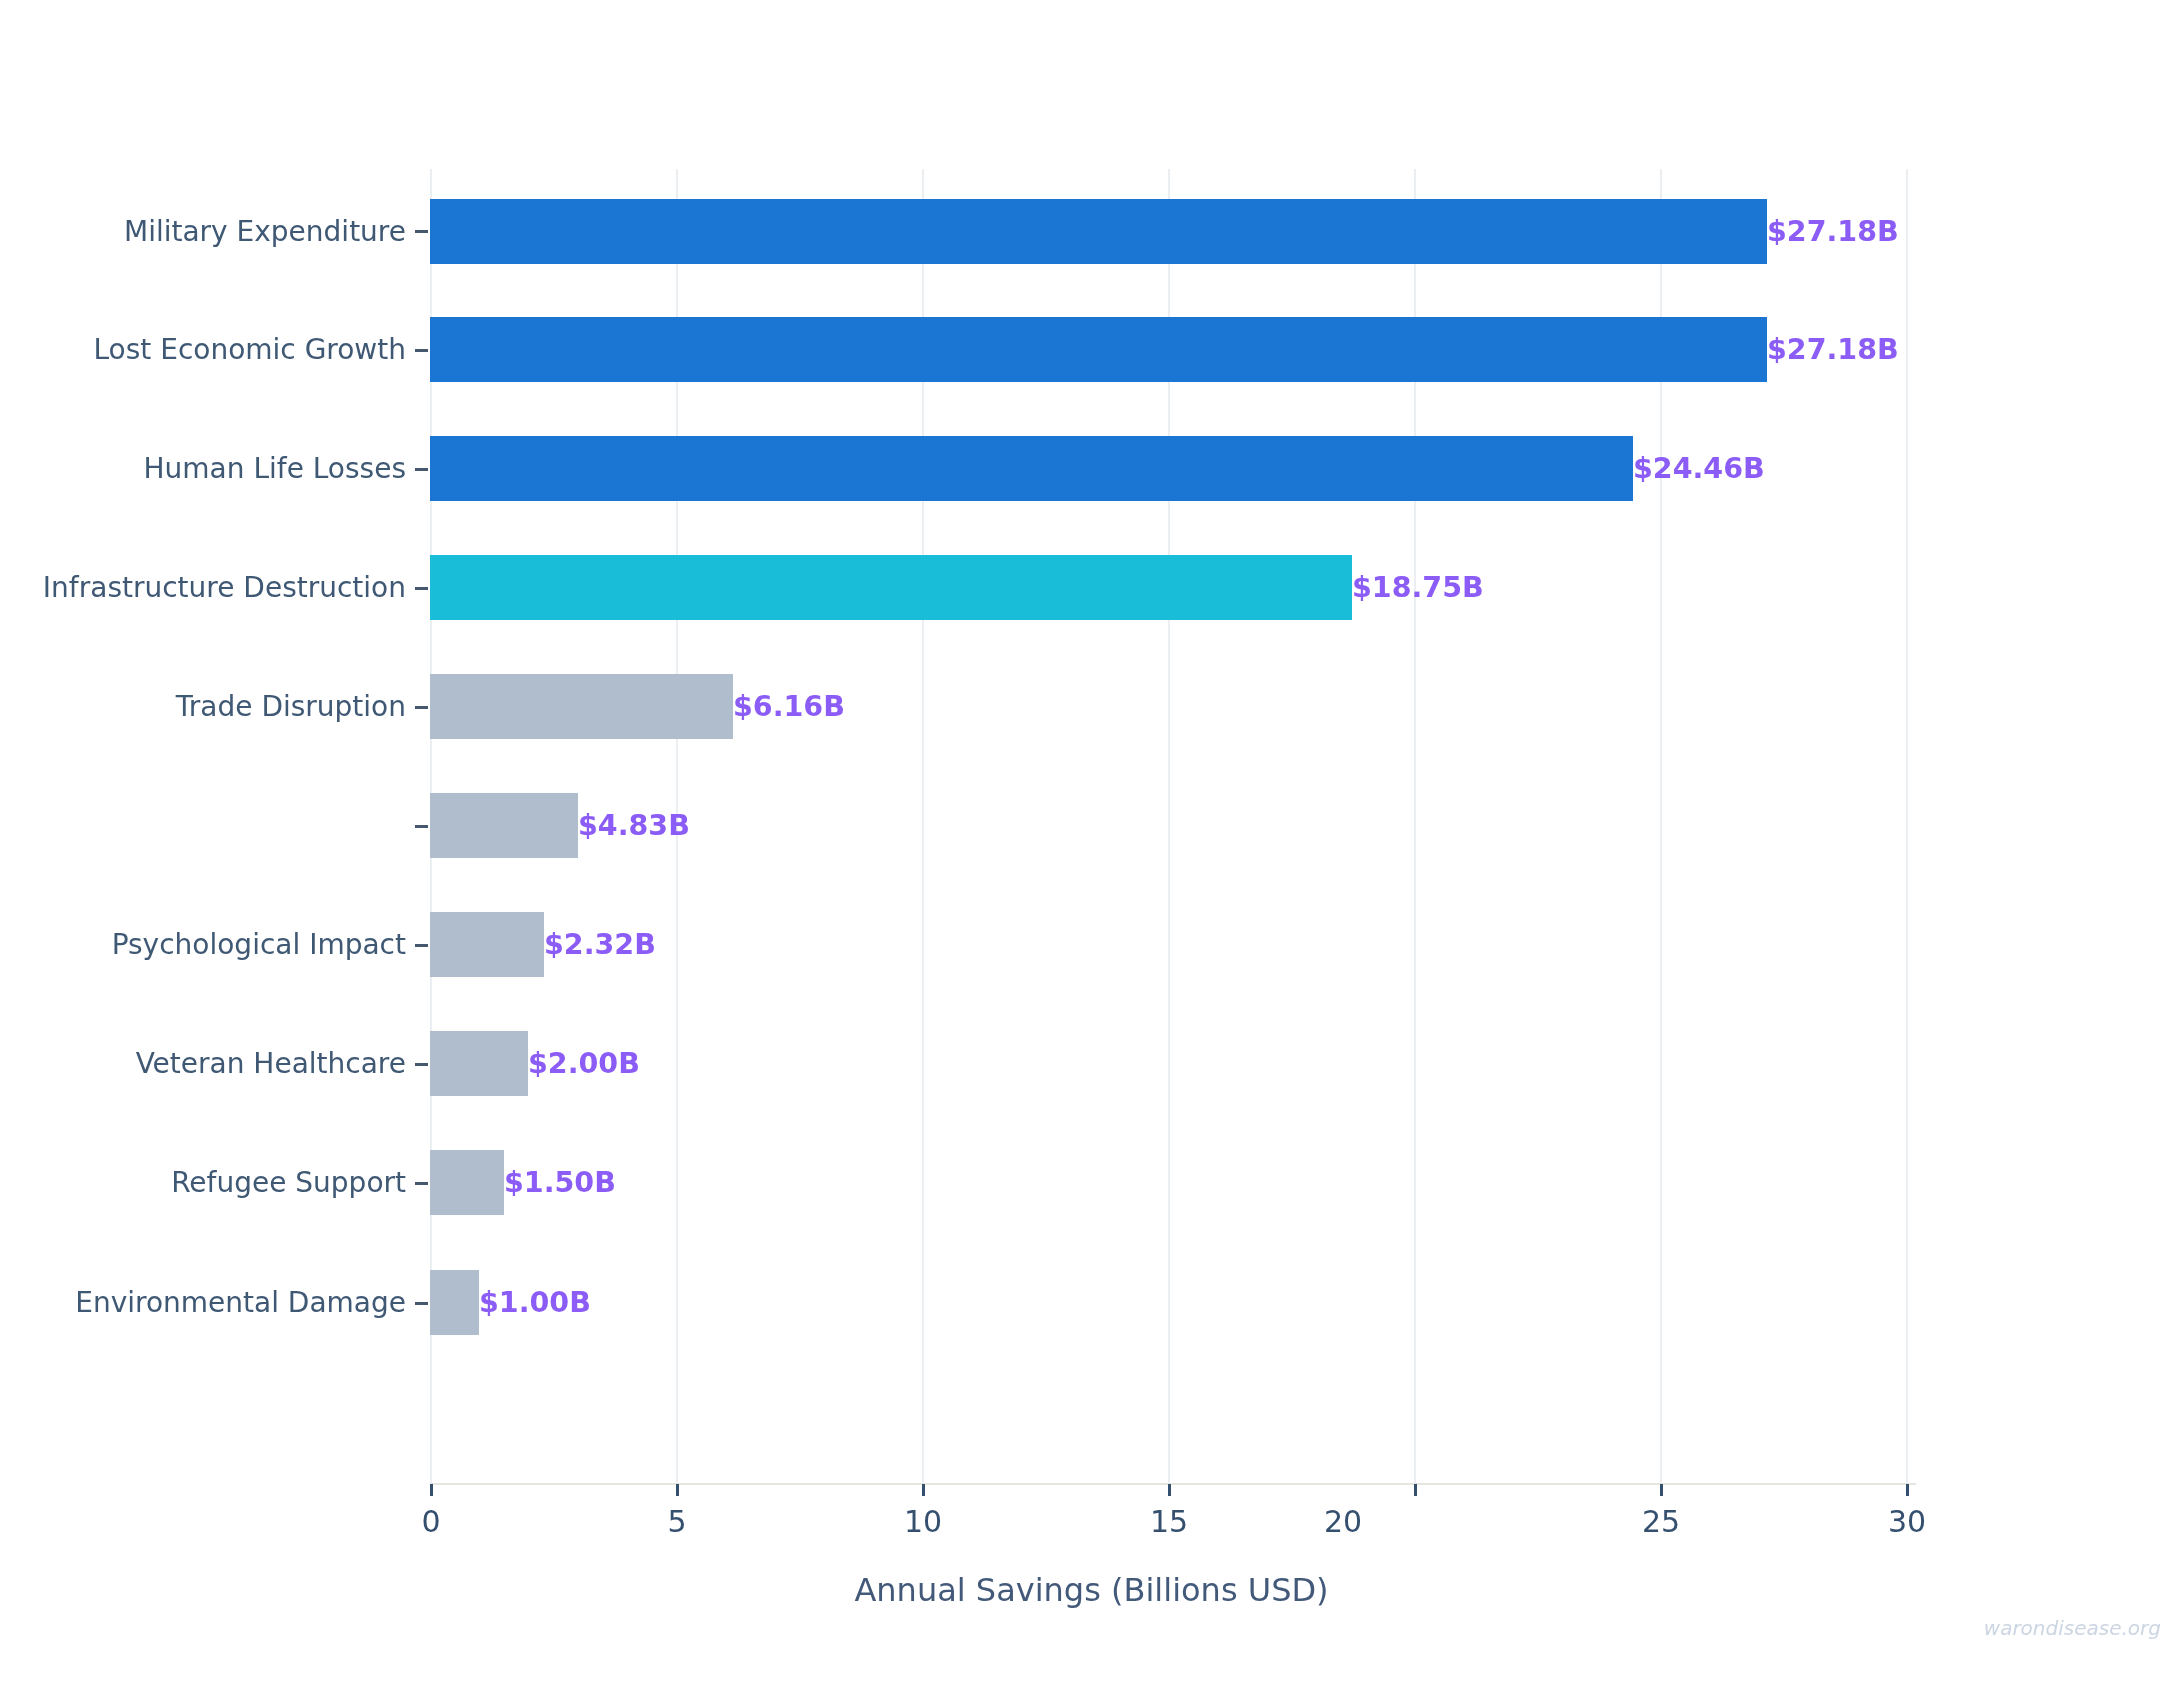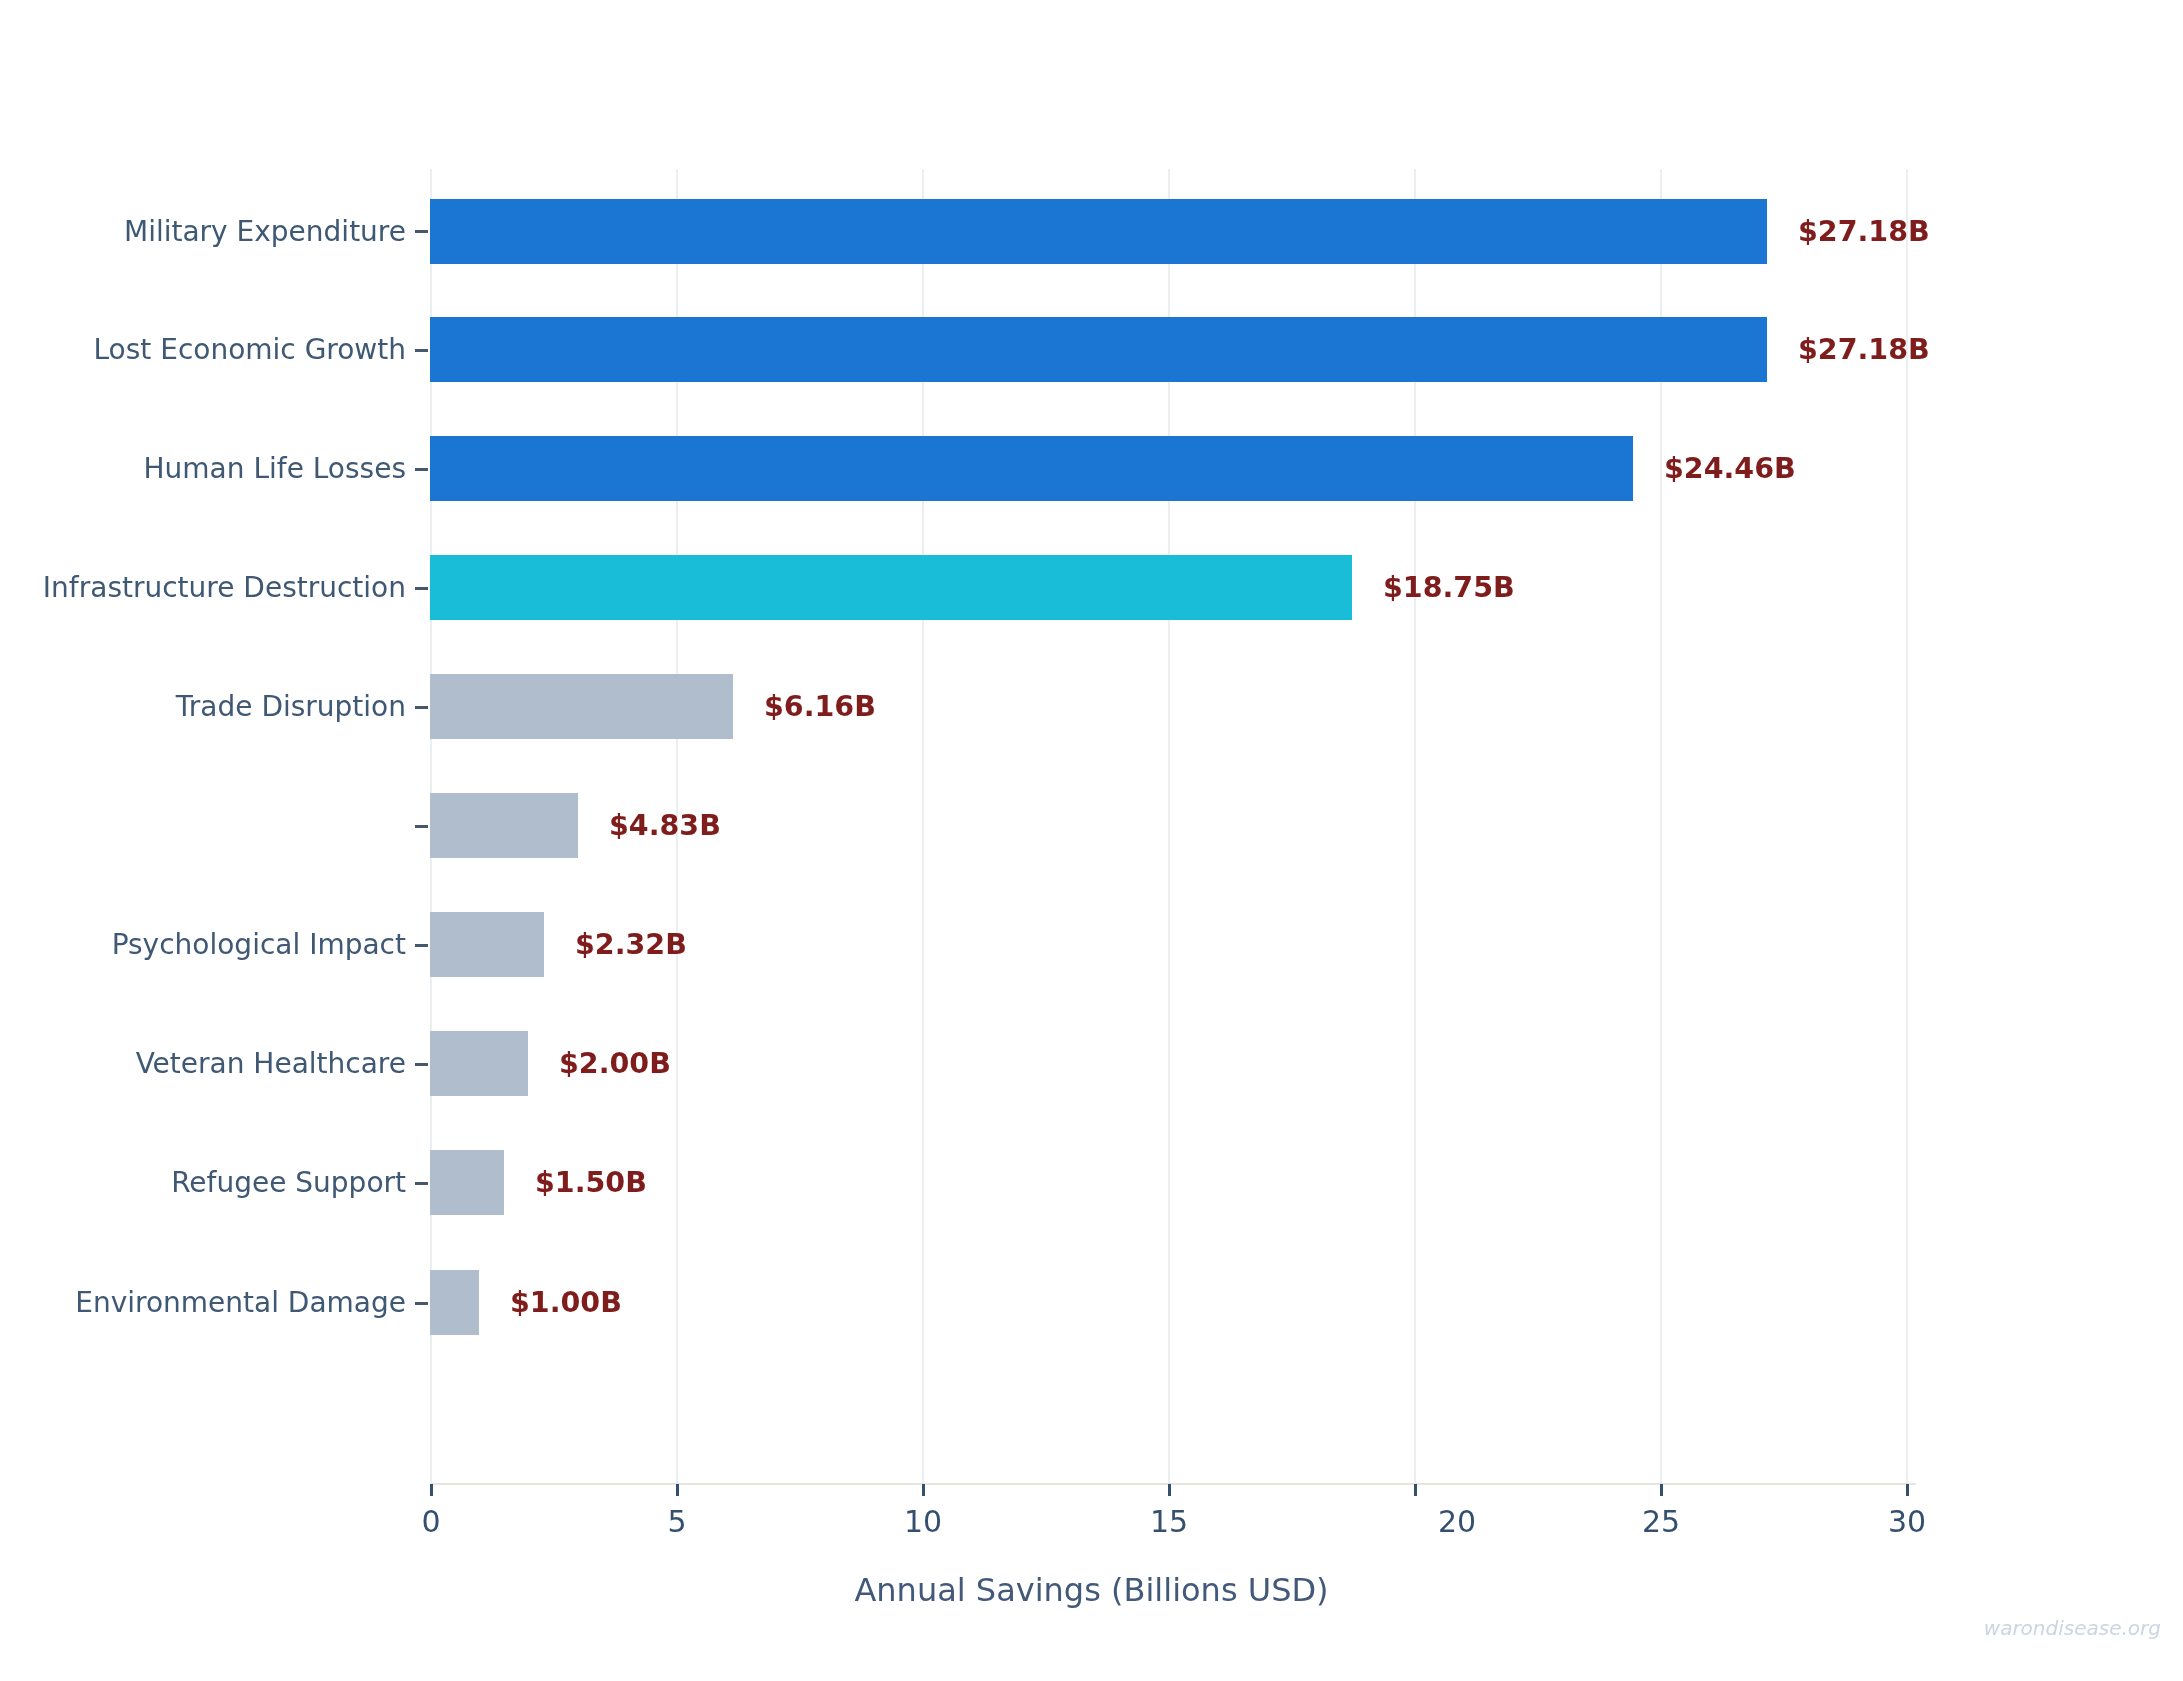--- a/index.html
+++ b/index.html
@@ -77,22 +77,22 @@
 
   .bar-value {
     position: absolute;
     top: 27.4px;
     height: 65px;
     display: flex;
     align-items: center;
     white-space: nowrap;
     font-size: 28.5px;
     font-weight: bold;
-    color: #7f1d1d;
-    padding-left: 31px;
+    color: #8b5cf6;
+    padding-left: 0;
   }
 
   .cat-label {
     position: absolute;
     right: 0;
     top: 27.4px;
     height: 65px;
     display: flex;
     align-items: center;
     justify-content: flex-end;
@@ -230,21 +230,21 @@
   <div id="x-axis-ticks">
       <div class="x-tick" style="left: 430px;"></div>
       <div class="x-tick-label" style="left: 431px;">0</div>
       <div class="x-tick" style="left: 676px;"></div>
       <div class="x-tick-label" style="left: 677px;">5</div>
       <div class="x-tick" style="left: 922px;"></div>
       <div class="x-tick-label" style="left: 923px;">10</div>
       <div class="x-tick" style="left: 1168px;"></div>
       <div class="x-tick-label" style="left: 1169px;">15</div>
       <div class="x-tick" style="left: 1414px;"></div>
-      <div class="x-tick-label" style="left: 1457px;">20</div>
+      <div class="x-tick-label" style="left: 1343px;">20</div>
       <div class="x-tick" style="left: 1660px;"></div>
       <div class="x-tick-label" style="left: 1661px;">25</div>
       <div class="x-tick" style="left: 1906px;"></div>
       <div class="x-tick-label" style="left: 1907px; text-align: right;">30</div>
     </div>
 
   <div id="x-axis-title">Annual Savings (Billions USD)</div>
 
   <div id="watermark">warondisease.org</div>
 

